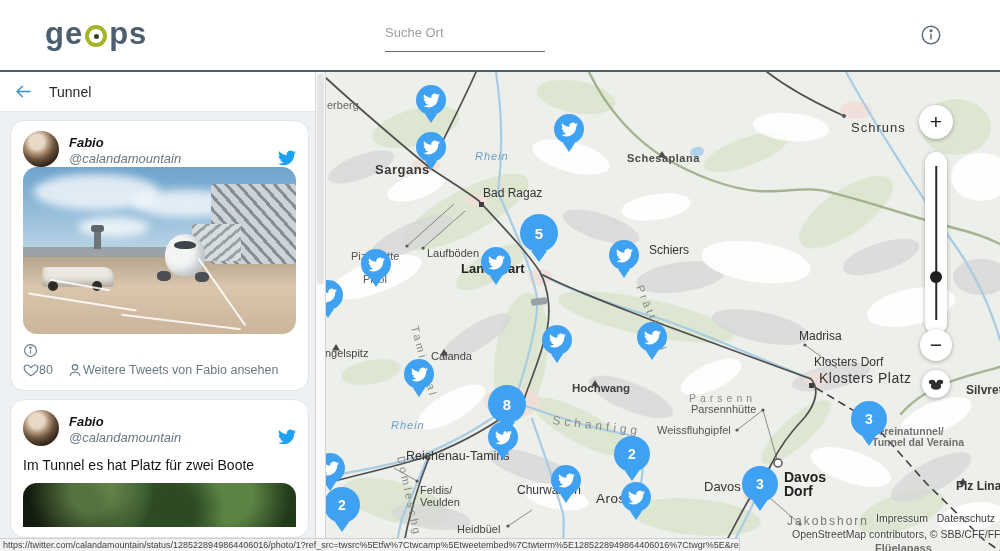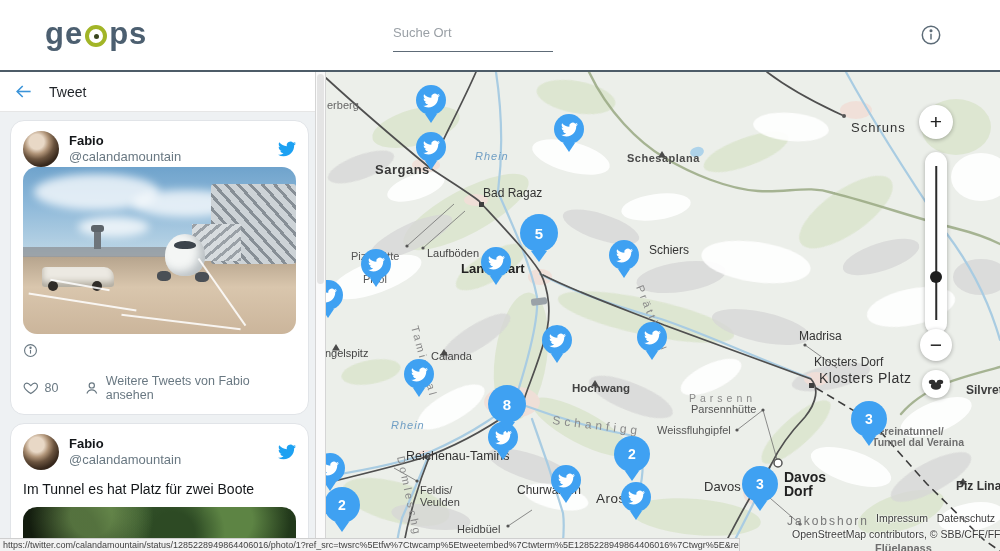--- a/index.html
+++ b/index.html
@@ -6,21 +6,21 @@
   body { font-family:"Liberation Sans", sans-serif; background:#fff; }
   .app { position:relative; width:1000px; height:551px; overflow:hidden; background:#0369a1; }
 
   
   .header { position:relative; height:70px; background:#fff; }
   .logo { position:absolute; left:45px; top:16px; display:flex; align-items:center;
           font-size:31px; font-weight:bold; letter-spacing:1px; color:#4c5f70; }
   .logo-o { width:22px; height:22px; border:4px solid #a2b527; border-radius:50%;
             display:inline-flex; align-items:center; justify-content:center; margin:4px 2px 0 2px; }
   .logo-dot { width:5px; height:5px; background:#39451f; border-radius:50%; }
-  .search-box { position:absolute; left:393px; top:14px; width:160px; height:38px;
+  .search-box { position:absolute; left:385px; top:14px; width:160px; height:38px;
                 border-bottom:1px solid #5e6b77; display:flex; align-items:center; }
   .search-box input { border:none; outline:none; flex:1; font-size:13px; color:#333;
                       font-family:"Liberation Sans",sans-serif; background:transparent; }
   .search-box input::placeholder { color:#9aa0a6; }
   .info-btn { position:absolute; left:920px; top:24px; width:22px; height:22px; cursor:pointer; }
 
   
   .content { position:absolute; top:70px; left:0; right:0; bottom:0; display:flex;
              border-top:2px solid #4d5c68; }
 
@@ -28,33 +28,33 @@
   .sidebar { position:relative; width:326px; background:#eef1f3; overflow:hidden; flex:none; }
   .sb-head { height:40px; background:#fff; border-bottom:1px solid #e6e6e6;
              display:flex; align-items:center; padding:0 14px; gap:16px; }
   .sb-title { font-size:14px; color:#1f2328; }
   .sb-list { position:absolute; top:40px; left:0; width:315px; bottom:0; padding:8px 6px 0 10px; }
   .scrolltrack { position:absolute; right:0; top:0; bottom:0; width:11px; background:#fafafa;
                  border-left:1px solid #d5d5d5; border-right:1px solid #d5d5d5; }
   .scrollthumb { position:absolute; left:1px; right:1px; top:2px; height:210px; background:#e4e4e4; border-radius:4px; }
 
   .card { background:#fff; border:1px solid #e1e4e8; border-radius:14px; padding:10px 12px; margin-bottom:8px; }
-  .t-head { display:flex; align-items:center; }
+  .t-head { display:flex; align-items:flex-end;font-style:italic; }
   .avatar { width:36px; height:36px; border-radius:50%; flex:none; cursor:pointer;
             background:radial-gradient(circle at 38% 30%, #e8d8c6 0 22%, #b09478 36%, #6b543f 52%, #38291d 72%, #20160f 100%); }
   .t-names { margin-left:10px; flex:1; }
   .t-name { font-size:13px; font-weight:bold; color:#14171a; line-height:16px; }
   .t-handle { font-size:13px; color:#697882; line-height:16px; }
   .t-bird { flex:none; cursor:pointer; }
   .t-text { font-size:14px; color:#14171a; margin:10px 0 9px 0; line-height:18px; }
   .t-link { color:#1b95e0; cursor:pointer; }
   .t-meta { display:flex; align-items:center; margin-top:9px; font-size:11.5px; color:#697882; }
   .t-meta .grow { flex:1; }
-  .t-actions { display:flex; align-items:center; margin-top:16px; margin-bottom:2px;
-               font-size:12.5px; color:#697882; gap:6px; }
+  .t-actions { display:flex; align-items:center; margin-top:4px; margin-bottom:2px;
+               font-size:12.5px; color:#697882; gap:0; }
   .t-actions .sp { width:14px; }
 
   
   .t-img1 { position:relative; height:167px; border-radius:14px; overflow:hidden; cursor:pointer;
             background:linear-gradient(180deg,#6fa3cc 0%,#8db8d9 22%,#b6d2e4 48%,#cfdde7 53%,
                        #b7a58e 54%,#d9c6ad 72%,#cbb59b 100%); }
   .t-img1 .cloud { position:absolute; border-radius:50%; filter:blur(4px); background:rgba(255,255,255,.75); }
   .t-img1 .horizon { position:absolute; left:0; right:30%; top:48%; height:6%; background:#8f959a; opacity:.8; }
   .t-img1 .tower { position:absolute; left:26%; top:35%; width:7px; height:24px; background:#6e757b; border-radius:2px 2px 0 0; }
   .t-img1 .tower:before { content:''; position:absolute; left:-3px; top:0; width:13px; height:7px; background:#5d646a; border-radius:3px; }
@@ -161,21 +161,21 @@
   </div>
 
   <div class="content">
 
     <div class="sidebar">
       <div class="sb-head">
         <svg width="19" height="19" viewBox="0 0 24 24" fill="none" stroke="#3b94d9" stroke-width="2" style="cursor:pointer">
           <line x1="21" y1="12" x2="4" y2="12"></line>
             <polyline points="11 5 4 12 11 19"></polyline>
         </svg>
-        <span class="sb-title">Tweet</span>
+        <span class="sb-title">Tunnel</span>
       </div>
 
       <div class="sb-list">
 
         <div class="card">
           <div class="t-head">
             <div class="avatar"></div>
             <div class="t-names">
               <div class="t-name">Fabio</div>
               <div class="t-handle">@calandamountain</div>

